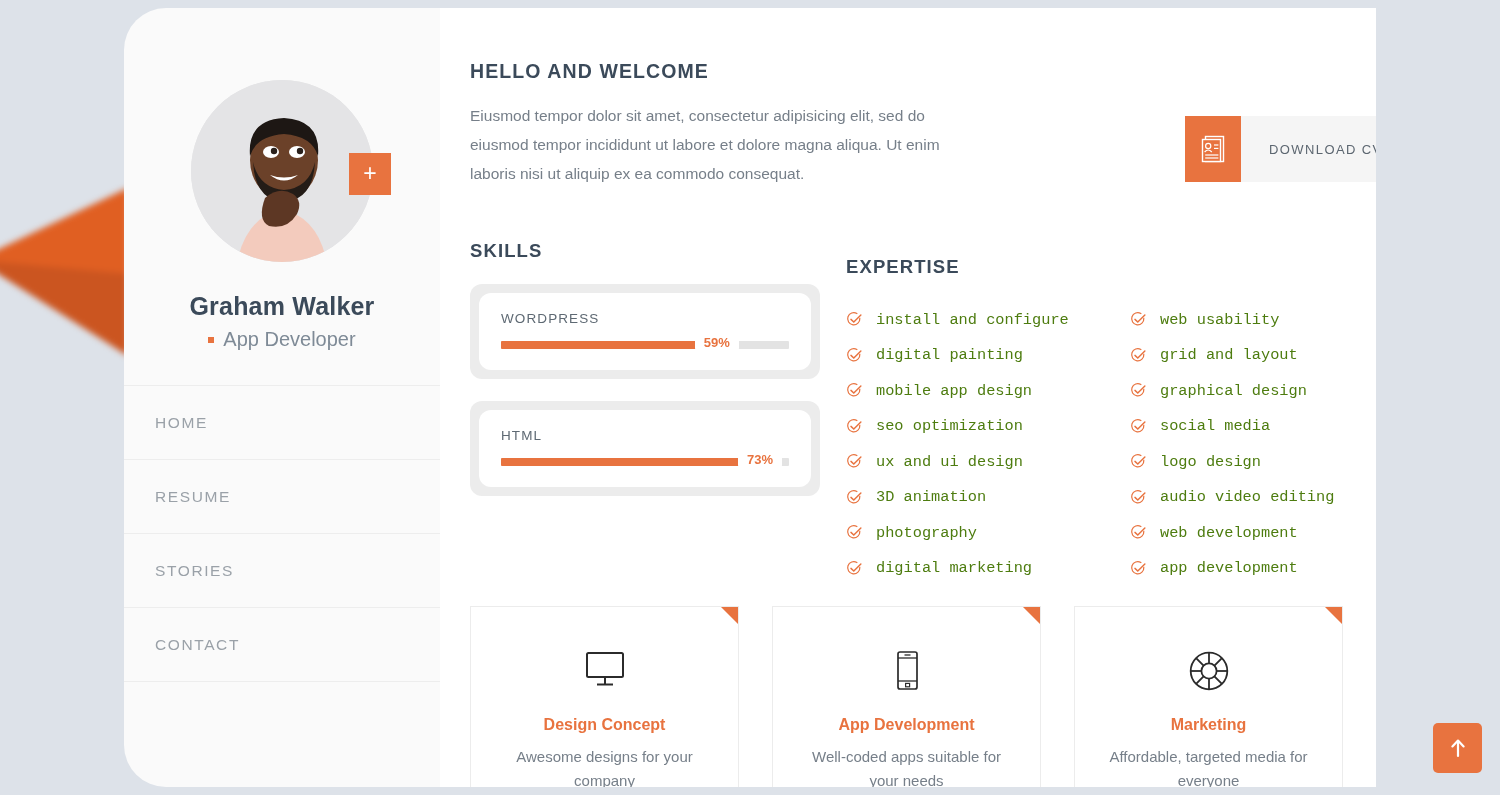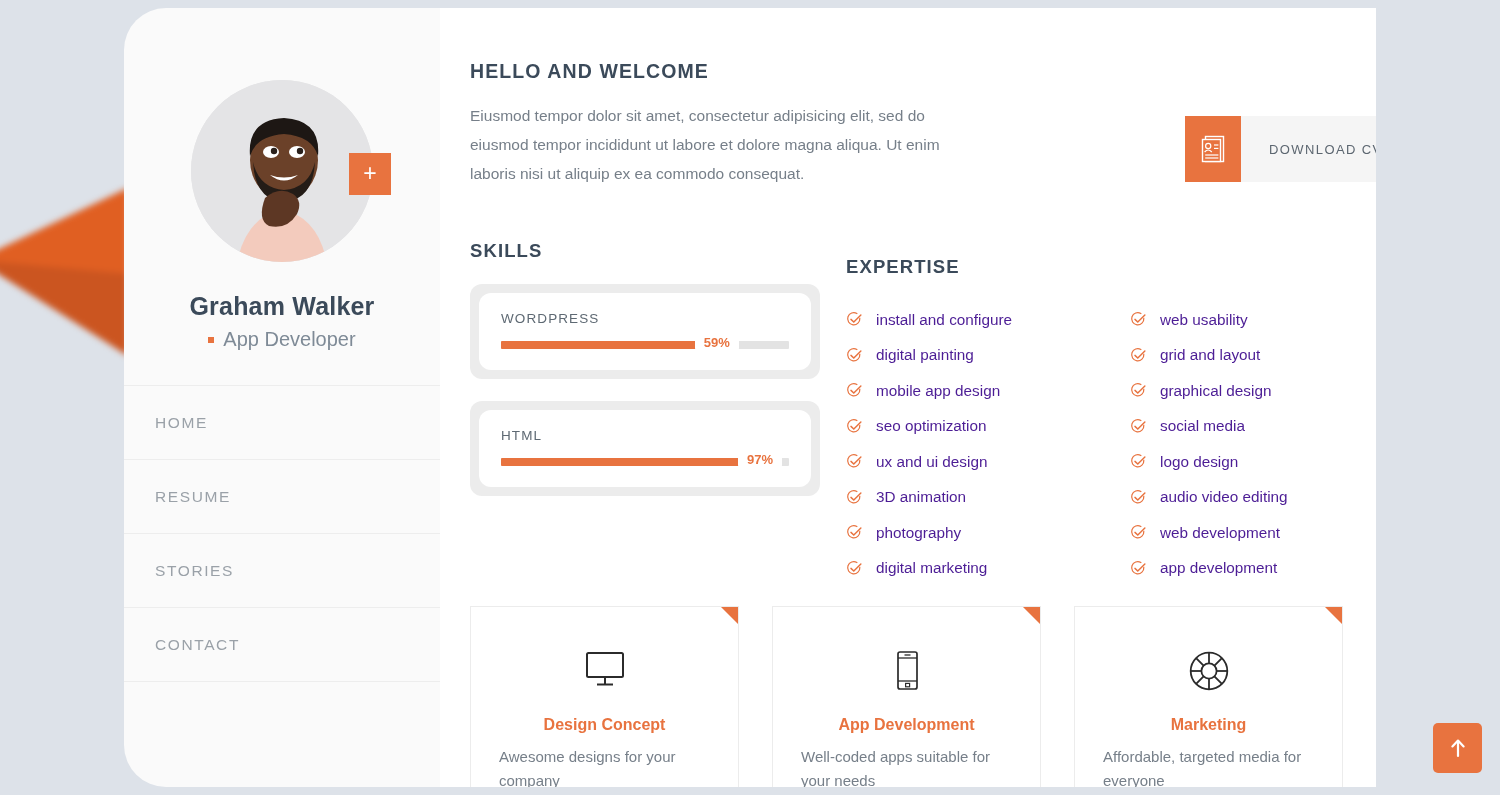--- a/index.html
+++ b/index.html
@@ -255,21 +255,22 @@
   }
   .exp-list { width: 240px; }
   .exp-item {
     display: flex;
     align-items: center;
     gap: 13px;
     height: 35.5px;
   }
   .exp-label {
     font-size: 15.3px;
-    color: #4c1d95;
+    color: #4d7c0f;
+    font-family: Liberation Mono, monospace;
   }
 
   
   .services {
     position: absolute;
     left: 30px;
     top: 598px;
     display: flex;
     gap: 33px;
   }
@@ -298,21 +299,21 @@
   .svc-title {
     margin-top: 26px;
     text-align: center;
     font-size: 16px;
     font-weight: bold;
     color: #e8733f;
   }
   .svc-desc {
     margin-top: 11px;
     padding: 0 28px;
-    text-align: left;
+    text-align: center;
     font-size: 15px;
     line-height: 24px;
     color: #767f89;
   }
 
   
   .scroll-top {
     position: absolute;
     left: 1433px;
     top: 723px;
@@ -403,21 +404,21 @@
             </div>
           </div>
 
 
           <div class="skill-card">
             <div class="skill-card-inner">
               <div class="skill-name">HTML</div>
               <div class="bar-row">
                 <div class="bar-track"></div>
                 <div class="bar-fill" style="width:83%"></div>
-                <div class="bar-pct" style="left:83%">97%</div>
+                <div class="bar-pct" style="left:83%">73%</div>
               </div>
             </div>
           </div>
         </div>
 
         <div class="expertise-col">
           <div class="sec-head">EXPERTISE</div>
 
           <div class="exp-lists">
             <div class="exp-list">

